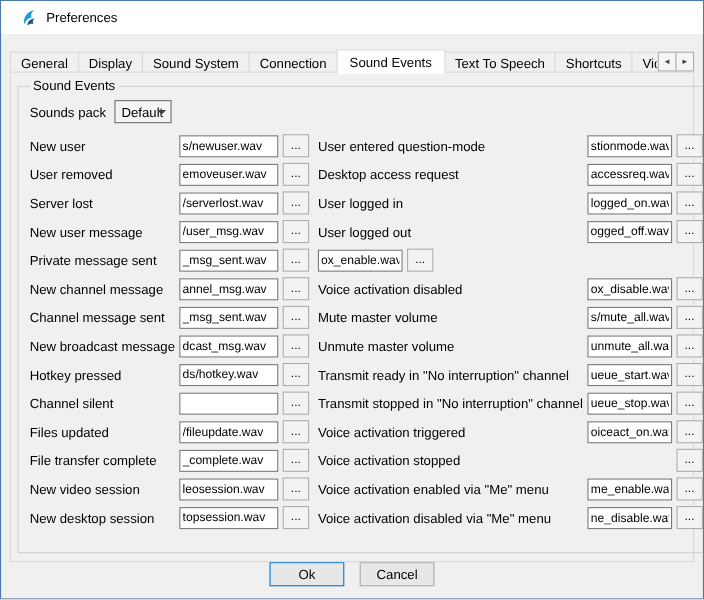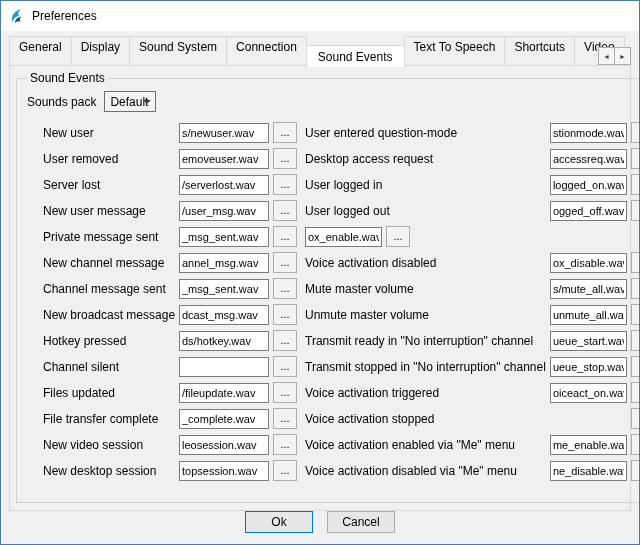--- a/index.html
+++ b/index.html
@@ -16,42 +16,42 @@
     background: #f0f0f0;
     position: relative;
     overflow: hidden;
   }
   
   .titlebar {
     height: 30px;
     background: #ffffff;
     display: flex;
     align-items: center;
-    padding-left: 8px;
+    padding-left: 18px;
     gap: 7px;
   }
   .app-icon { width:16px; height:16px; display:inline-block; }
   .titletext { font-size: 12px; }
 
   
   .tabbar {
     display: flex;
     align-items: flex-end;
     margin: 13px 8px 0 8px;
     height: 22px;
     position: relative;
   }
   .tab {
     background: #f0f0f0;
     border: 1px solid #d9d9d9;
     border-bottom: none;
     padding: 3px 9px 3px 9px;
     margin-right: -1px;
     white-space: nowrap;
-    height: 30px;
+    height: 19px;
     cursor: default;
   }
   .tab.active {
     background: #ffffff;
     padding: 4px 11px 4px 11px;
     height: 22px;
     margin-bottom: -1px;
     position: relative;
     z-index: 3;
   }
@@ -116,21 +116,21 @@
     position: absolute;
     right: 4px; top: 8px;
     width: 0; height: 0;
     border-left: 4px solid transparent;
     border-right: 4px solid transparent;
     border-top: 4px solid #404040;
   }
 
   .columns { display: flex; }
   .col { }
-  .col.left  { width: 254px; margin-left: 18px; }
+  .col.left  { width: 254px; margin-left: 2px; }
   .col.right { flex: 1; margin-left: 8px; }
 
   .row {
     display: flex;
     align-items: center;
     height: 21px;
     margin-bottom: 5px;
     gap: 4px;
   }
   .row-label {

